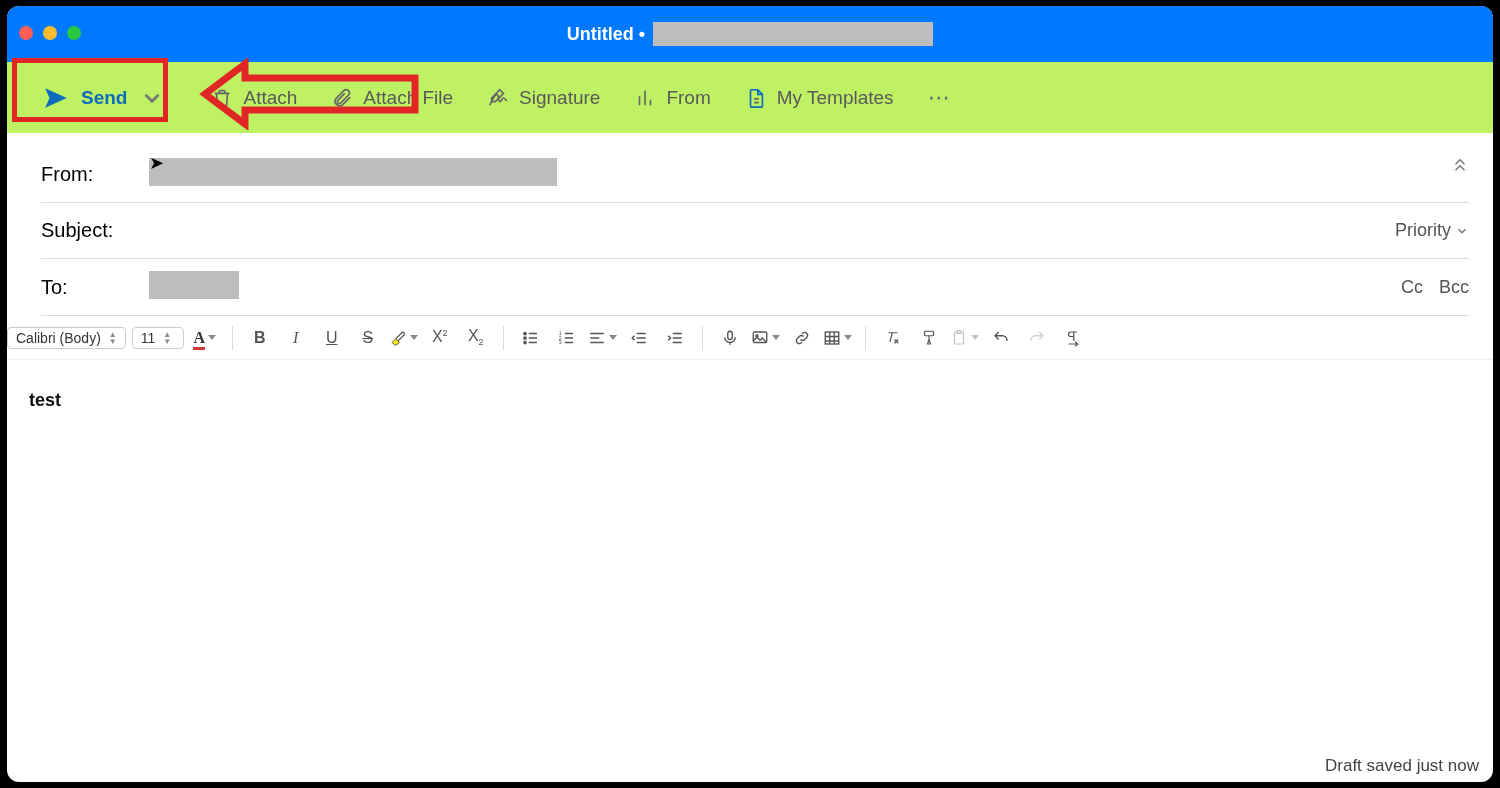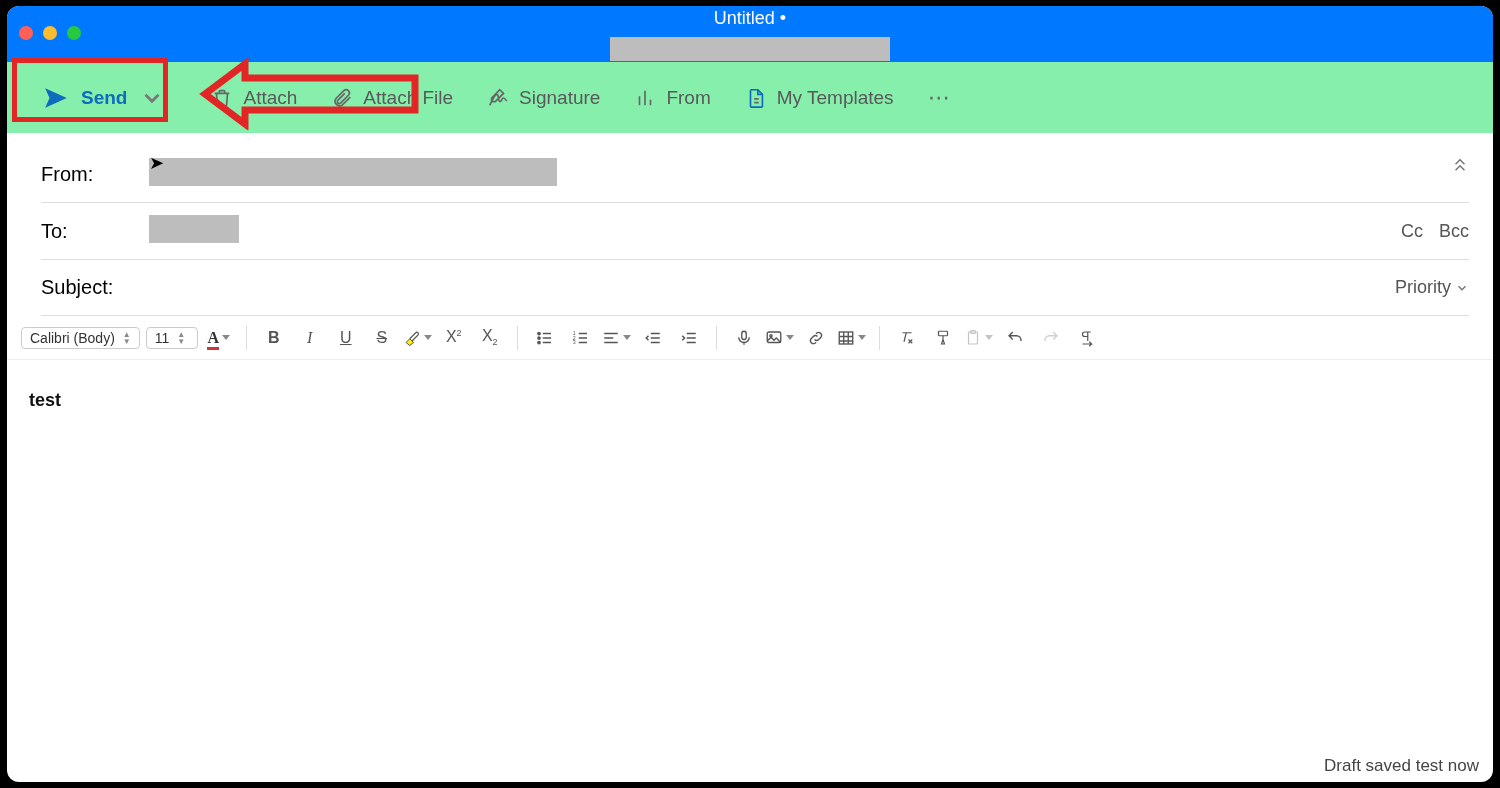--- a/index.html
+++ b/index.html
@@ -7,25 +7,25 @@
   body { background: #000; display:flex; align-items:flex-start; justify-content:center; }
   .window { width: 1486px; height: 776px; margin: 6px; background: #fff; border-radius: 12px; overflow: hidden; position: relative; box-shadow: 0 2px 10px rgba(0,0,0,0.3); }
 
   
   .titlebar { height: 56px; background: #0078ff; display:flex; align-items:center; position:relative; }
   .traffic { position:absolute; left:12px; top:20px; display:flex; gap:10px; }
   .traffic .dot { width:14px; height:14px; border-radius:50%; }
   .dot.red { background:#ff5f57; }
   .dot.yellow { background:#febc2e; }
   .dot.green { background:#28c840; }
-  .title-text { color:#fff; font-size:18px; font-weight:400; margin: 16px auto; display:flex; align-items:center; gap:8px;flex-direction:column;}
+  .title-text { color:#fff; font-size:18px; font-weight:700; margin: 16px auto; display:flex; align-items:center; gap:8px;}
   .title-redact { display:inline-block; width:280px; height:24px; background:#bdbdbd; }
 
   
-  .toolbar { height: 72px; background: #86efac; border-bottom:1px solid #ffffff; display:flex; align-items:center; padding: 8px 24px; gap: 34px; position:relative; }
+  .toolbar { height: 72px; background: #bef264; border-bottom:1px solid #ffffff; display:flex; align-items:center; padding: 8px 24px; gap: 34px; position:relative; }
   .tb-item { display:flex; align-items:center; gap:10px; color:#595959; font-size:19px; cursor:pointer; }
   .tb-item svg { width:22px; height:22px; }
   .send-btn { color:#0f6cbd; font-weight:600; display:flex; align-items:center; gap:12px; padding:6px 12px; }
   .send-btn svg { width:26px; height:26px; }
   .send-chevron { font-size:14px; color:#777; }
   .more-btn { color:#666; font-size:22px; letter-spacing:2px; }
   .highlight-box { position:absolute; border:5px solid #e22626; pointer-events:none; }
   .highlight-send { left:5px; top:-4px; width:156px; height:64px; }
   .arrow-annotation { position:absolute; left:168px; top:-4px; pointer-events:none; }
 
@@ -36,21 +36,21 @@
   .field-value { flex:1; }
   .redact-bar { background:#bdbdbd; display:inline-block; height:28px; }
   .cc-bcc { display:flex; gap:16px; color:#555; font-size:18px; }
   .collapse-caret { position:absolute; right:0; top:10px; color:#777; }
   .priority { display:flex; align-items:center; gap:4px; color:#555; font-size:18px; }
   .subject-input { border:none; outline:none; width:100%; font-size:19px; }
   .cursor-arrow { position:absolute; left:108px; top:6px; font-size:18px; pointer-events:none; color:#000; }
   .field-from { margin-left:10px; }
 
   
-  .format-bar { display:flex; align-items:center; padding: 6px 14px; gap:6px; border-bottom:1px solid #eee; height:44px; }
+  .format-bar { display:flex; align-items:center; padding: 6px 0; gap:6px; border-bottom:1px solid #eee; height:44px; }
   .fb-sel { display:flex; align-items:center; border:1px solid #ccc; border-radius:4px; padding:2px 8px; font-size:14px; color:#333; background:#fff; gap:4px; }
   .fb-sel .ud { display:flex; flex-direction:column; font-size:8px; color:#888; line-height:7px; margin-left:4px;}
   .fb-btn { width:30px; height:28px; display:flex; align-items:center; justify-content:center; color:#555; cursor:pointer; border-radius:3px; font-size:16px;}
   .fb-btn svg { width:18px; height:18px; }
   .fb-sep { width:1px; height:24px; background:#ddd; margin:0 6px; }
   .fb-btn.ddwn::after { content:""; border-left:4px solid transparent; border-right:4px solid transparent; border-top:5px solid #888; margin-left:3px; }
   .fontcolor-a { position:relative; font-weight:bold; font-family: "Times New Roman", serif; font-size:16px; color:#333;}
   .fontcolor-underline { position:absolute; bottom:-3px; left:0; right:0; height:3px; background:#d13438; }
 
   
@@ -143,40 +143,40 @@
         <span class="redact-bar" style="width:408px;"></span>
       </div>
       <div class="collapse-caret">
         <svg width="18" height="18" viewBox="0 0 24 24" fill="none" stroke="#777" stroke-width="2">
             <path d="M6 15l6-6 6 6M6 23l6-6 6 6" transform="translate(0,-4)"></path>
           </svg>
       </div>
     </div>
 
     <div class="field-row" style="margin-left:10px;">
-      <div class="field-label">To:</div>
-      <div class="field-value">
-        <span class="redact-bar" style="width:90px;"></span>
-      </div>
-      <div class="cc-bcc">
-        <span>Cc</span>
-        <span>Bcc</span>
-      </div>
-    </div>
-
-    <div class="field-row" style="margin-left:10px;">
       <div class="field-label">Subject:</div>
       <div class="field-value">
         <input class="subject-input" type="text" value="" style="">
       </div>
       <div class="priority">
         <span>Priority</span>
         <svg width="14" height="14" viewBox="0 0 24 24" fill="none" stroke="#777" stroke-width="2.5">
             <path d="M6 9l6 6 6-6"></path>
           </svg>
+      </div>
+    </div>
+
+    <div class="field-row" style="margin-left:10px;">
+      <div class="field-label">To:</div>
+      <div class="field-value">
+        <span class="redact-bar" style="width:90px;"></span>
+      </div>
+      <div class="cc-bcc">
+        <span>Cc</span>
+        <span>Bcc</span>
       </div>
     </div>
   </div>
 
   <div class="format-bar">
     <div class="fb-sel">
       <span>Calibri (Body)</span>
       <span class="ud">
           <span>▲</span>
           <span>▼</span>
@@ -310,15 +310,15 @@
       <svg viewBox="0 0 24 24" fill="none" stroke="#555" stroke-width="1.6">
           <path d="M9 4h8M13 4v12M9 4a3 3 0 000 6h4M6 20h12l-3-3m3 3l-3 3"></path>
         </svg>
     </div>
   </div>
 
   <div class="body-area">
     <span>test</span>
   </div>
 
-  <div class="status-bar">Draft saved test now</div>
+  <div class="status-bar">Draft saved just now</div>
 
 </div>
 
 </body></html>

